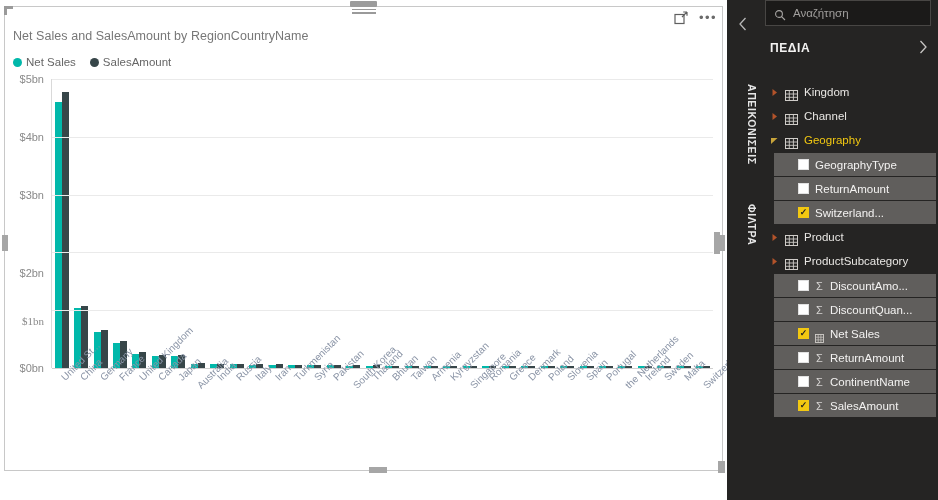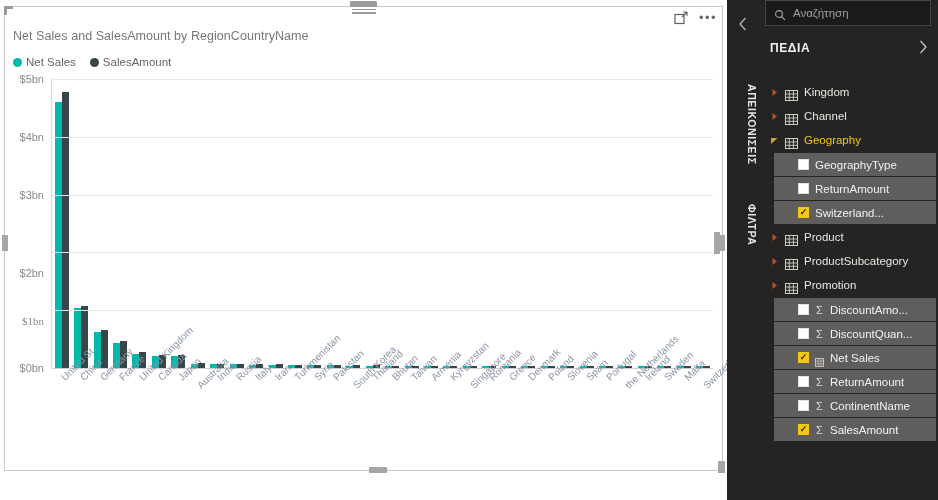--- a/index.html
+++ b/index.html
@@ -575,33 +575,20 @@
                 <path d="M2.5 1 L7 4.5 L2.5 8 Z" fill="#c0392b" opacity="0"></path>
                 <path d="M2.5 1 L7 4.5 L2.5 8 Z" fill="#b3532a"></path>
               </svg>
             </span>
             <span class="tbl-icon"><svg width="13" height="11" viewBox="0 0 13 11">
                 <rect x="0.5" y="0.5" width="12" height="10" fill="none" stroke="#d0cdc9" stroke-width="1"></rect>
                 <path d="M0.5 4 H12.5 M0.5 7.3 H12.5 M4.3 0.5 V10.5 M8.4 0.5 V10.5" stroke="#d0cdc9" stroke-width="0.9"></path>
               </svg></span>
             <span class="row-label">ProductSubcategory</span>
           </div>
-          <div class="table-row">
-            <span class="chev">
-              <svg width="9" height="9" viewBox="0 0 9 9">
-                <path d="M2.5 1 L7 4.5 L2.5 8 Z" fill="#c0392b" opacity="0"></path>
-                <path d="M2.5 1 L7 4.5 L2.5 8 Z" fill="#b3532a"></path>
-              </svg>
-            </span>
-            <span class="tbl-icon"><svg width="13" height="11" viewBox="0 0 13 11">
-                <rect x="0.5" y="0.5" width="12" height="10" fill="none" stroke="#d0cdc9" stroke-width="1"></rect>
-                <path d="M0.5 4 H12.5 M0.5 7.3 H12.5 M4.3 0.5 V10.5 M8.4 0.5 V10.5" stroke="#d0cdc9" stroke-width="0.9"></path>
-              </svg></span>
-            <span class="row-label">Promotion</span>
-          </div>
           <div class="field-row">
             <span class="cbox"></span>
             <span class="sigma">Σ</span>
             <span class="field-label">DiscountAmo...</span>
           </div>
           <div class="field-row">
             <span class="cbox"></span>
             <span class="sigma">Σ</span>
             <span class="field-label">DiscountQuan...</span>
           </div>

